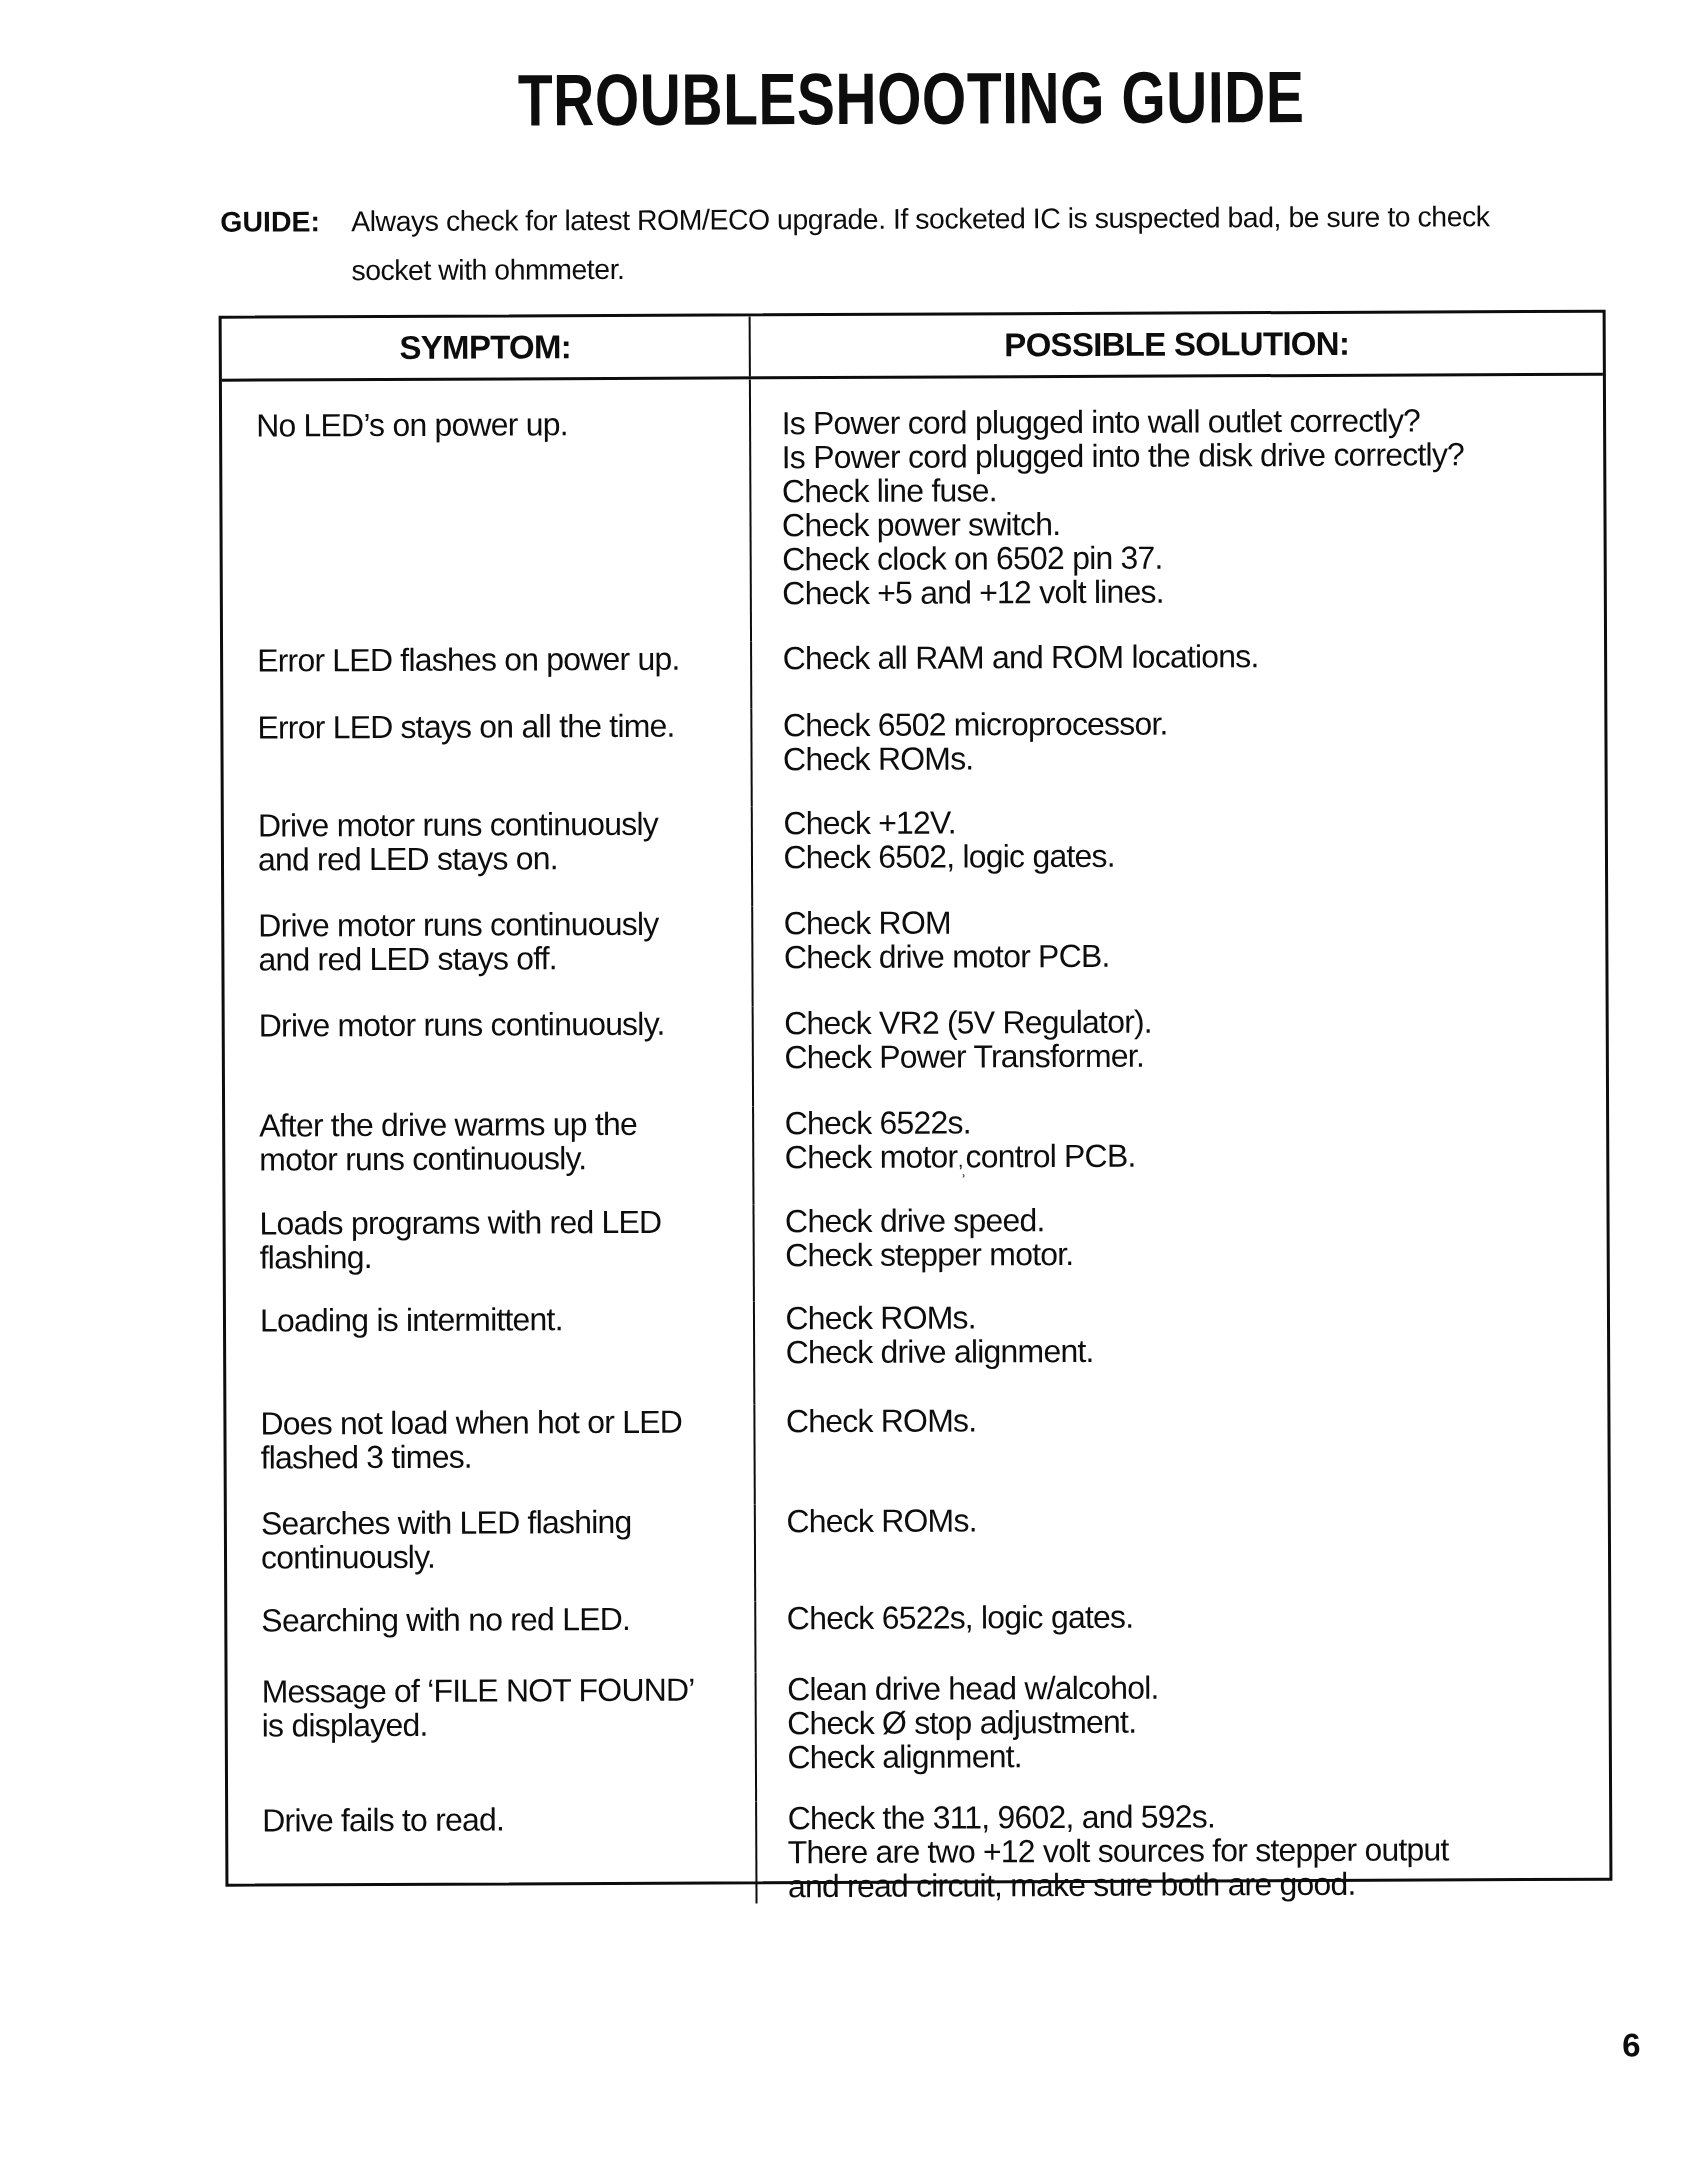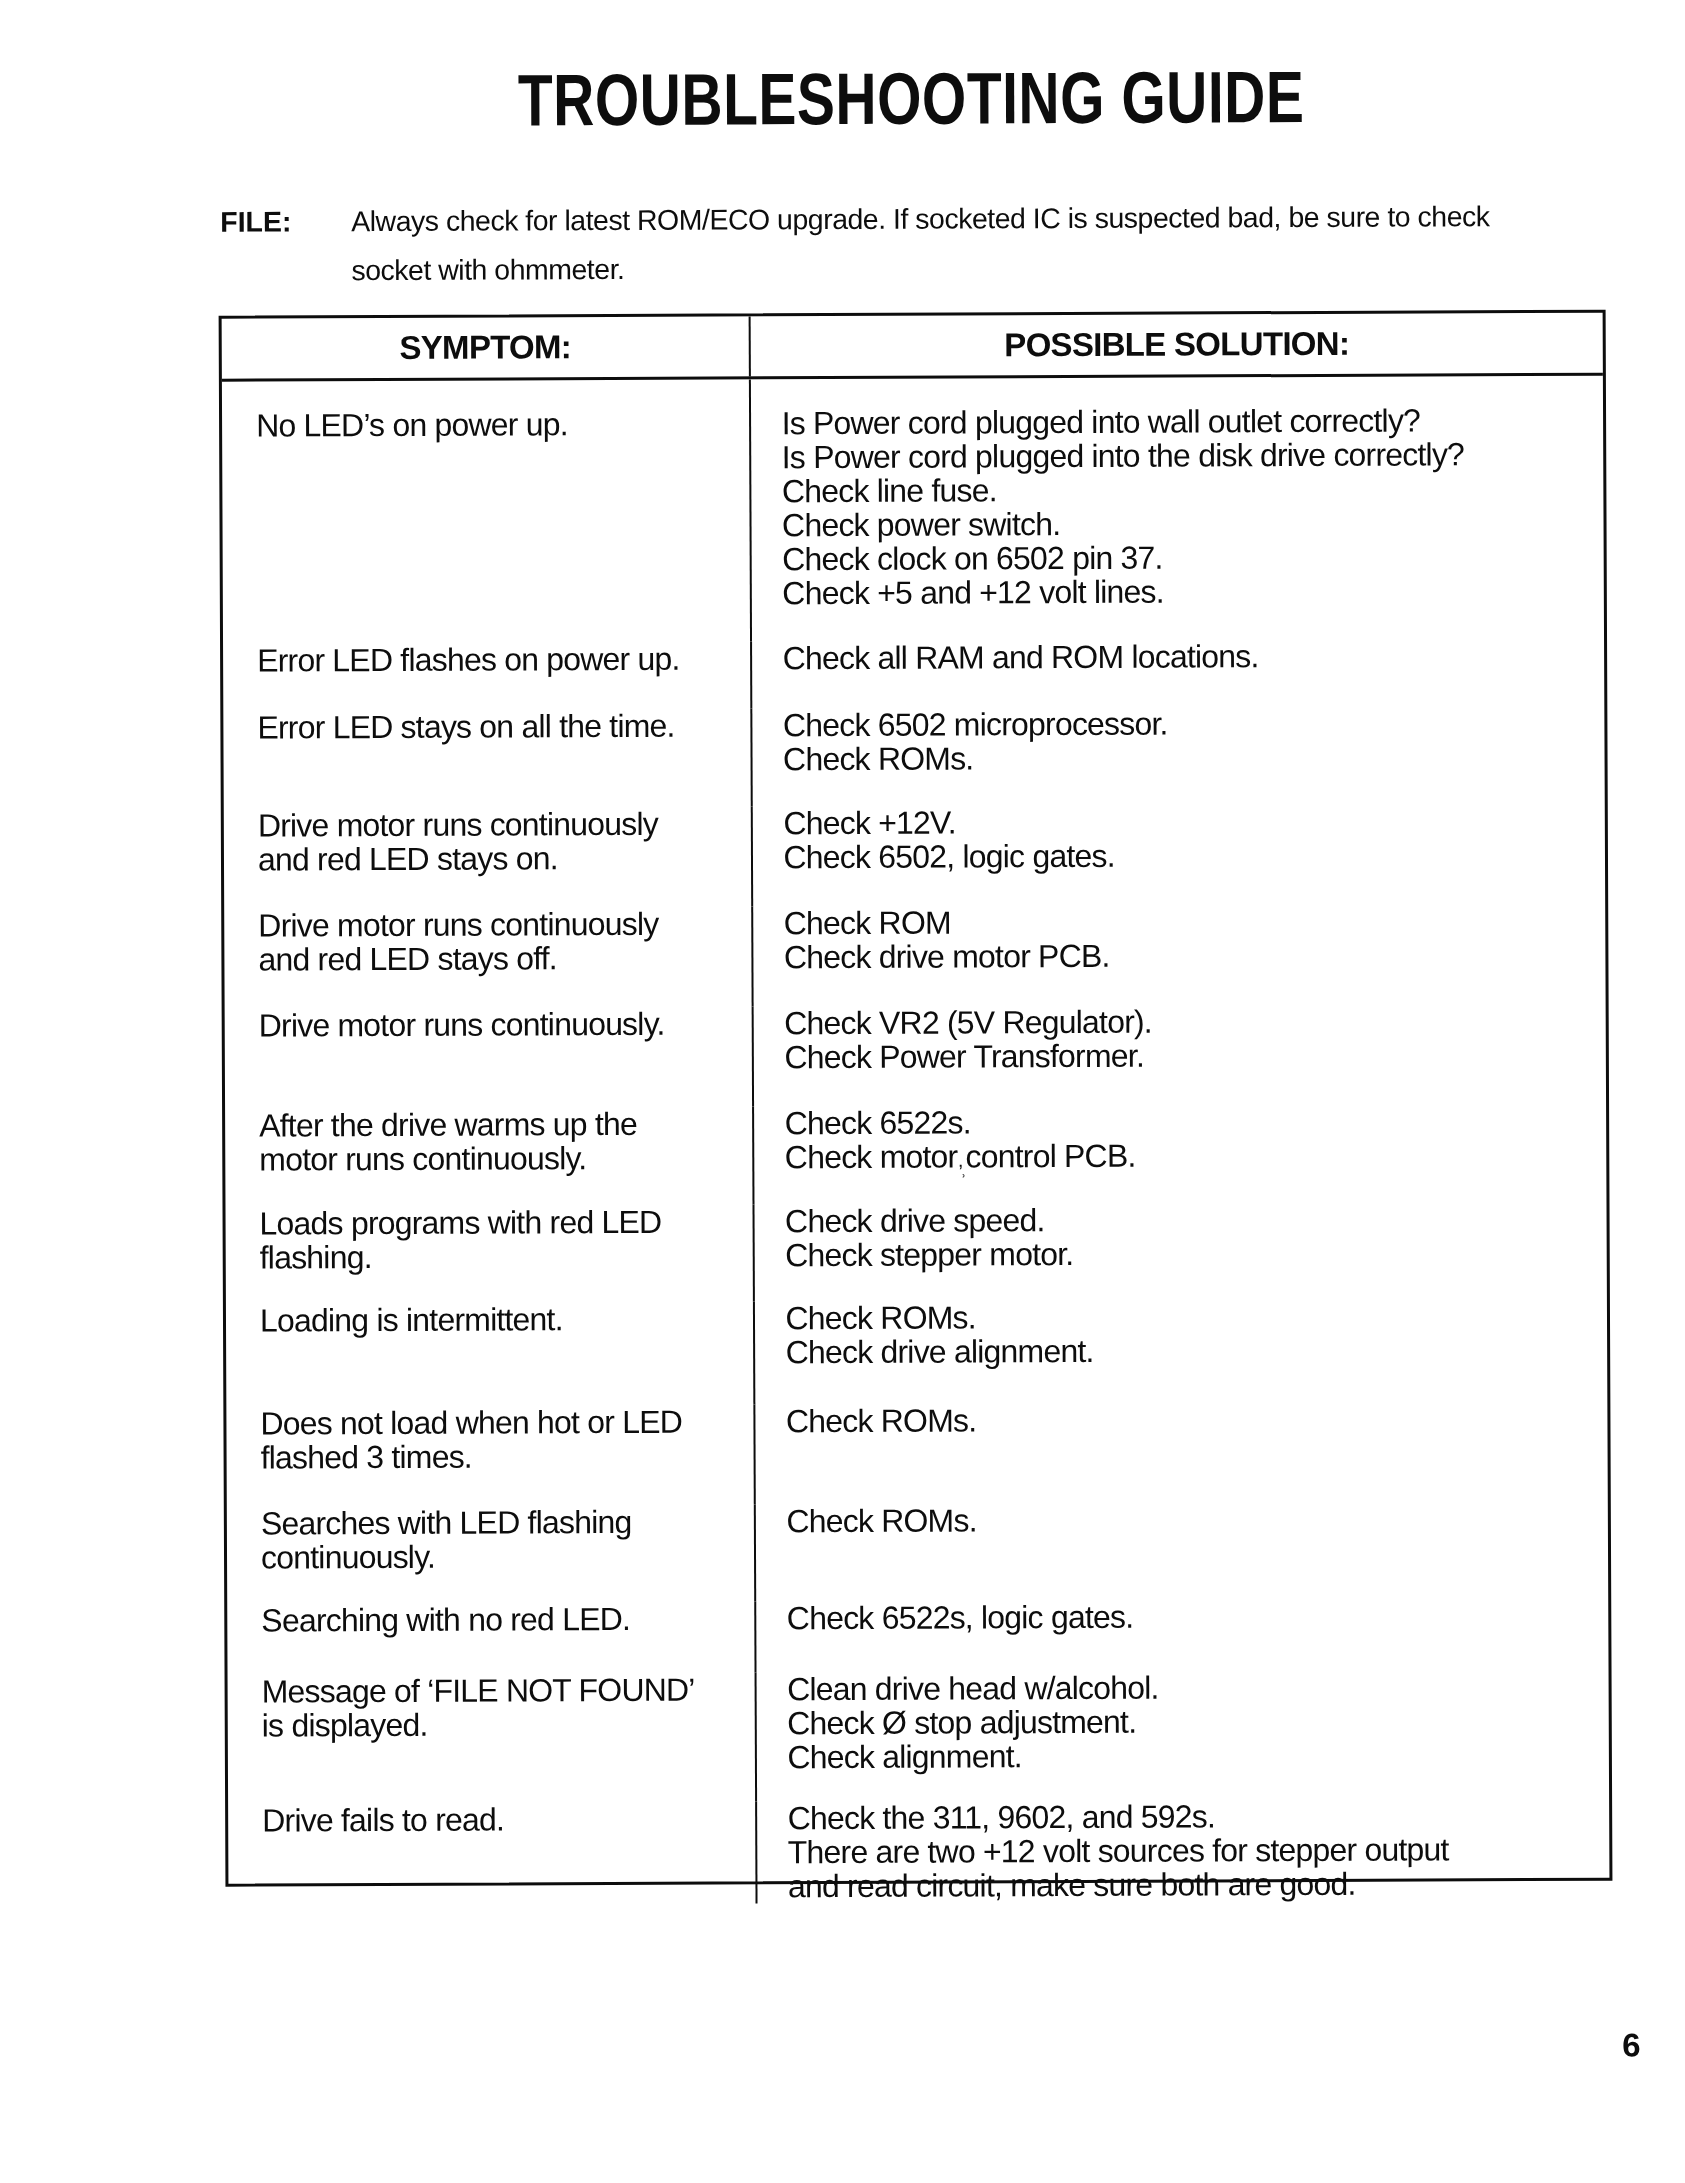--- a/index.html
+++ b/index.html
@@ -76,21 +76,21 @@
   }
 </style>
 </head>
 <body>
 
 <div class="sheet">
 
   <div class="title">TROUBLESHOOTING GUIDE</div>
 
   <div class="note">
-    <div class="note-label">FILE:</div>
+    <div class="note-label">GUIDE:</div>
     <div class="note-text">
         <div class="line">Always check for latest ROM/ECO upgrade. If socketed IC is suspected bad, be sure to check</div>
         <div class="line">socket with ohmmeter.</div>
       </div>
   </div>
 
   <div class="ttable">
 
     <div class="trow thead">
       <div class="cell">SYMPTOM:</div>

